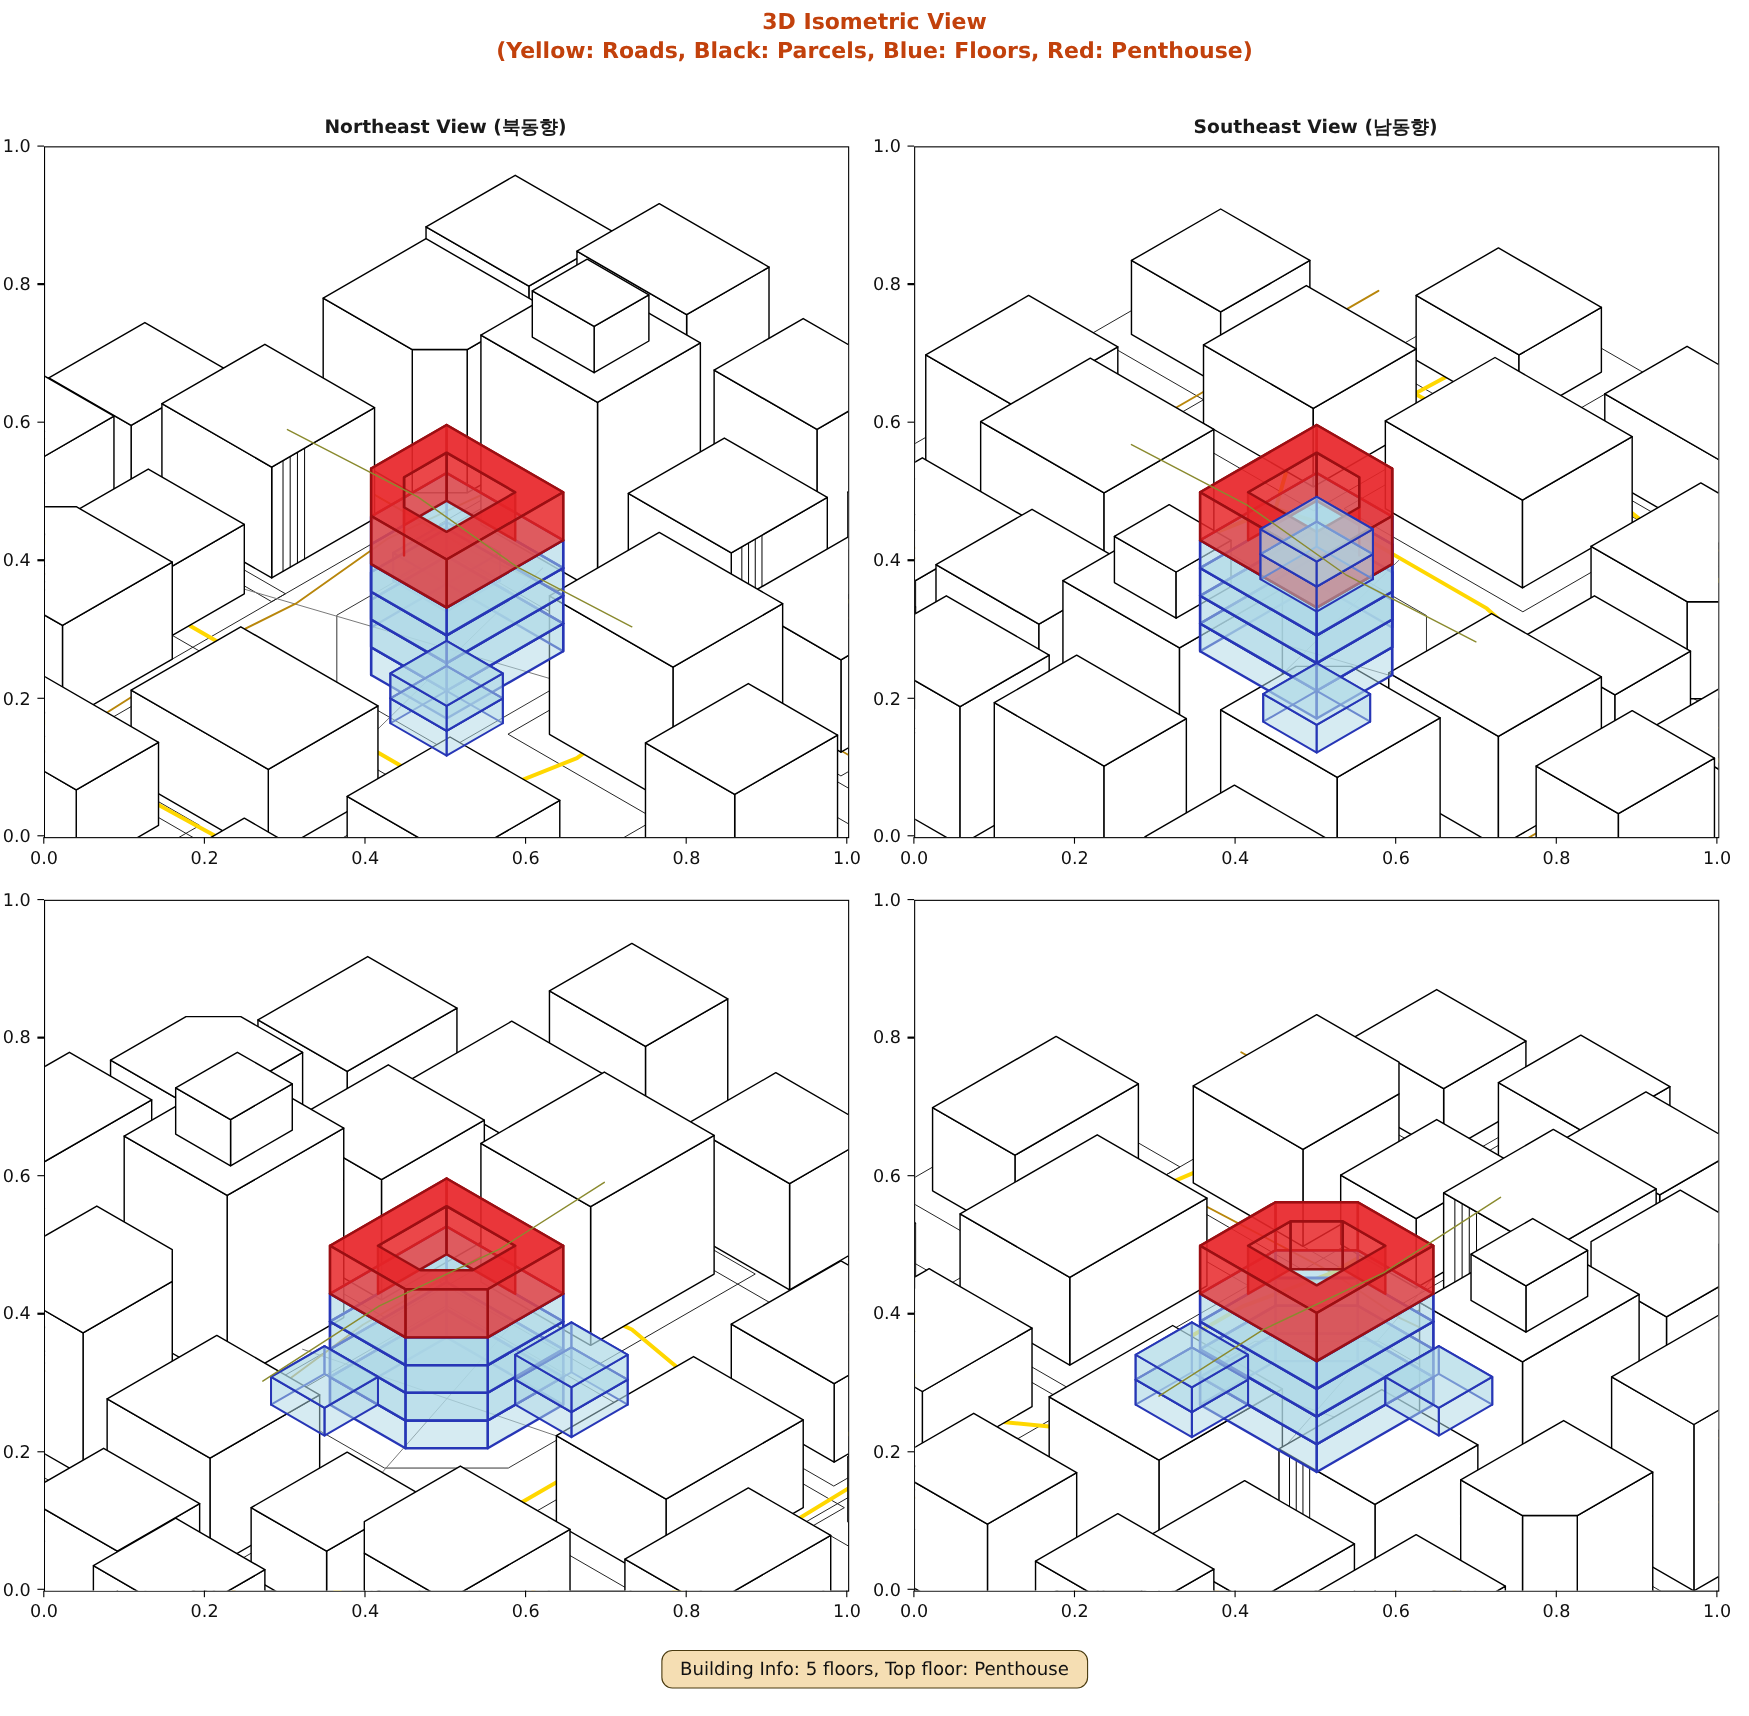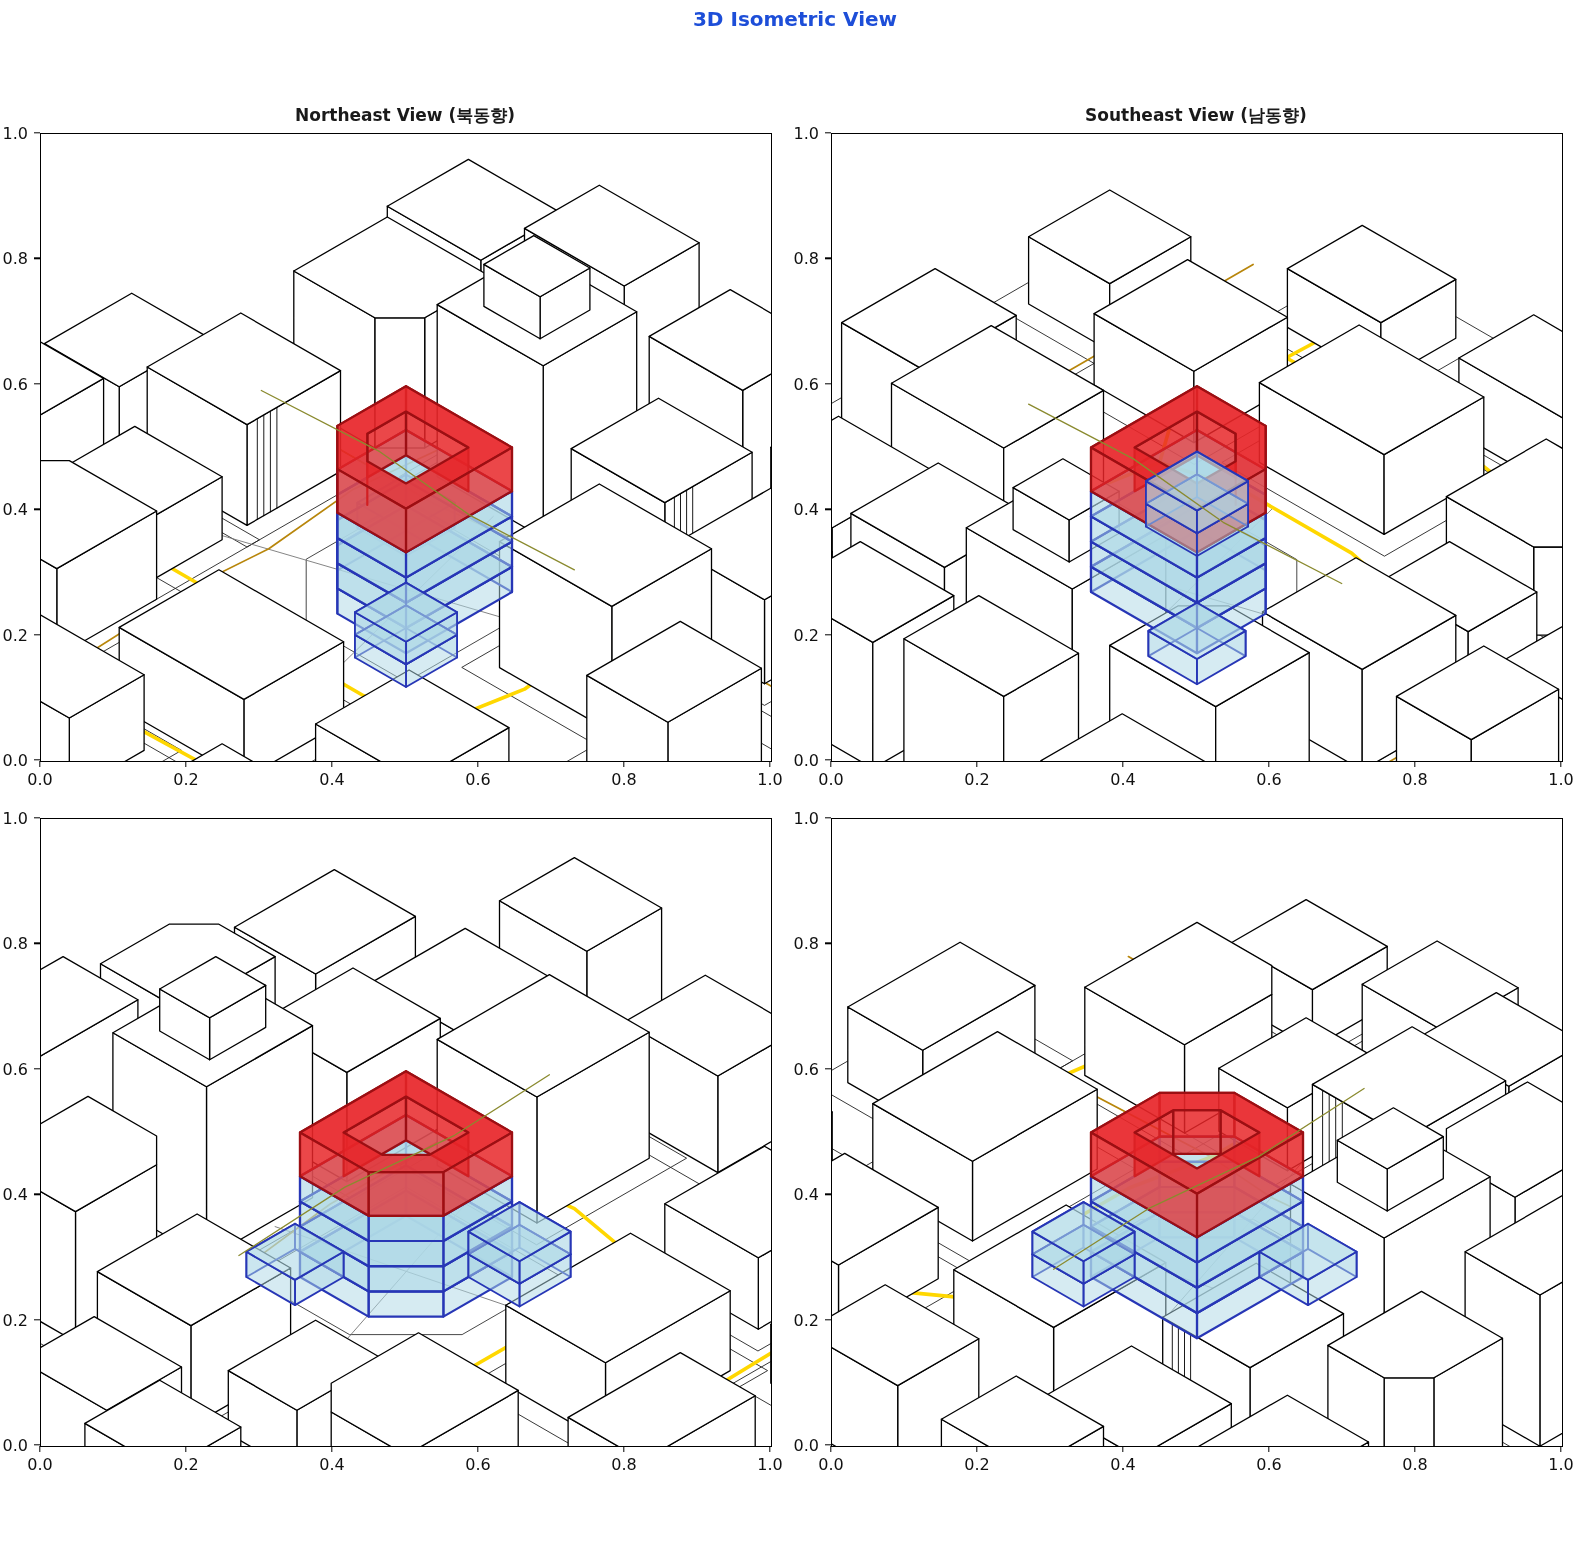--- a/index.html
+++ b/index.html
@@ -1,38 +1,39 @@
 <!DOCTYPE html>
 <html><head>
 <meta charset="utf-8">
 <style>
   html,body{margin:0;padding:0;background:#fff;}
   .figure{position:relative;width:1590px;height:1560px;background:#ffffff;
           font-family:"DejaVu Sans","Liberation Sans",sans-serif;color:#1a1a1a;overflow:hidden;}
   .fig-title{position:absolute;top:6px;left:0;width:100%;text-align:center;font-weight:bold;
-             font-size:20px;line-height:27px;color:#1d4ed8;}
+             font-size:20px;line-height:27px;color:#c2410c;}
   .plot-title{position:absolute;text-align:center;font-weight:bold;font-size:17px;color:#1a1a1a;}
   .plot-area{position:absolute;border:1.4px solid #000;background:#fff;box-sizing:content-box;}
   .plot-area svg{display:block;}
   .xticks{position:absolute;height:34px;}
   .yticks{position:absolute;width:62px;}
   .xtick-label{position:absolute;top:9px;transform:translateX(-50%);font-size:16px;color:#111;}
   .xtick-mark{position:absolute;top:0;width:1.4px;height:6px;background:#000;transform:translateX(-50%);}
   .ytick-label{position:absolute;right:12px;transform:translateY(-50%);font-size:16px;color:#111;}
   .ytick-mark{position:absolute;right:0;height:1.4px;width:6px;background:#000;transform:translateY(-50%);}
   .badge{position:absolute;left:50%;transform:translateX(-50%);top:1500px;
          background:#f5deb3;border:1.6px solid #4a3b10;border-radius:10px;
          padding:7px 16px;font-size:16.5px;color:#111;white-space:nowrap;}
 </style>
 </head>
 <body>
 
 <div class="figure">
   <div class="fig-title">
     <span style="display:block">3D Isometric View</span>
+    <span style="display:block">(Yellow: Roads, Black: Parcels, Blue: Floors, Red: Penthouse)</span>
   </div>
 
   <div class="plot-title" style="left:831px;top:104px;width:730px">Southeast View (남동향)</div>
   <div class="plot-title" style="left:40px;top:104px;width:730px">Northeast View (북동향)</div>
 
   <div class="plot-area" style="left:40px;top:133px;width:730px;height:627px">
     <svg width="730" height="627">
         <path d="M346.3,191.6L489.7,274.4L358.8,350.0L215.4,267.2Z" fill="none" stroke="#222222" stroke-width="0.9" stroke-linejoin="round" stroke-linecap="round"></path>
         <path d="M489.7,267.2L633.1,350.0L502.2,425.6L358.8,342.8Z" fill="none" stroke="#222222" stroke-width="0.9" stroke-linejoin="round" stroke-linecap="round"></path>
         <path d="M617.5,351.8L748.5,427.4L623.8,499.4L492.8,423.8Z" fill="none" stroke="#222222" stroke-width="0.9" stroke-linejoin="round" stroke-linecap="round"></path>
@@ -784,13 +785,14 @@
       <div class="ytick-mark" style="top: 60%;"></div>
       <span class="ytick-label" style="top: 60%;">0.4</span>
       <div class="ytick-mark" style="top: 40%;"></div>
       <span class="ytick-label" style="top: 40%;">0.6</span>
       <div class="ytick-mark" style="top: 20%;"></div>
       <span class="ytick-label" style="top: 20%;">0.8</span>
       <div class="ytick-mark" style="top: 0%;"></div>
       <span class="ytick-label" style="top: 0%;">1.0</span>
     </div>
 
+  <div class="badge">Building Info: 5 floors, Top floor: Penthouse</div>
 </div>
 
 </body></html>

